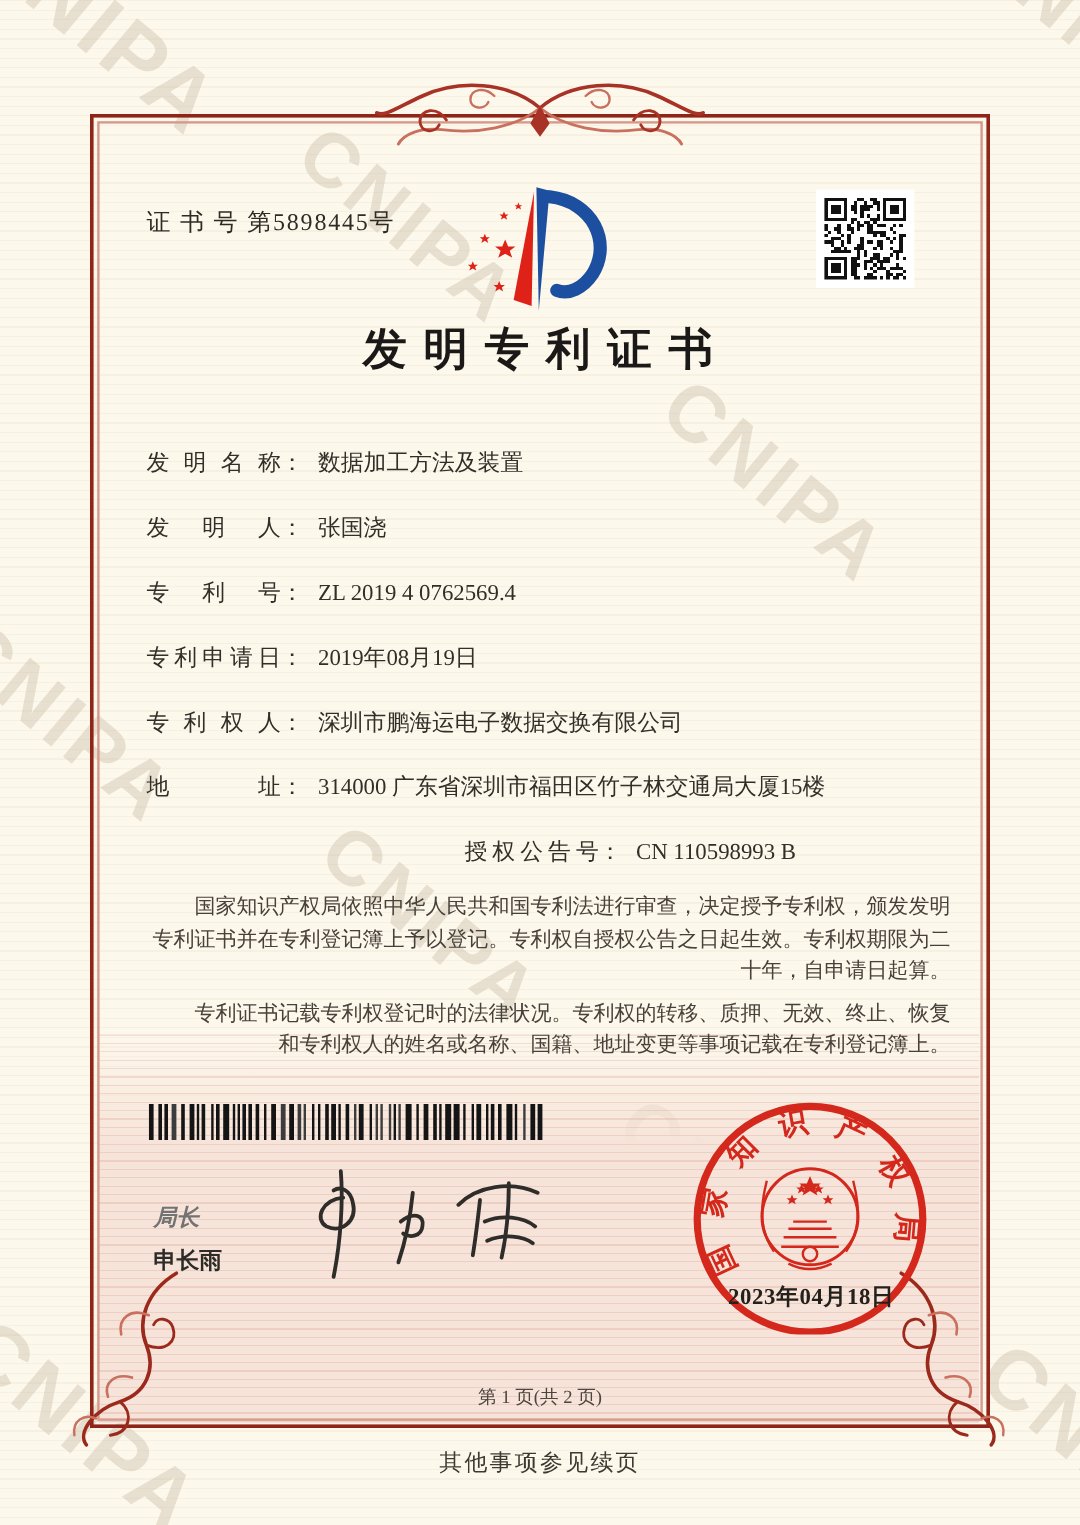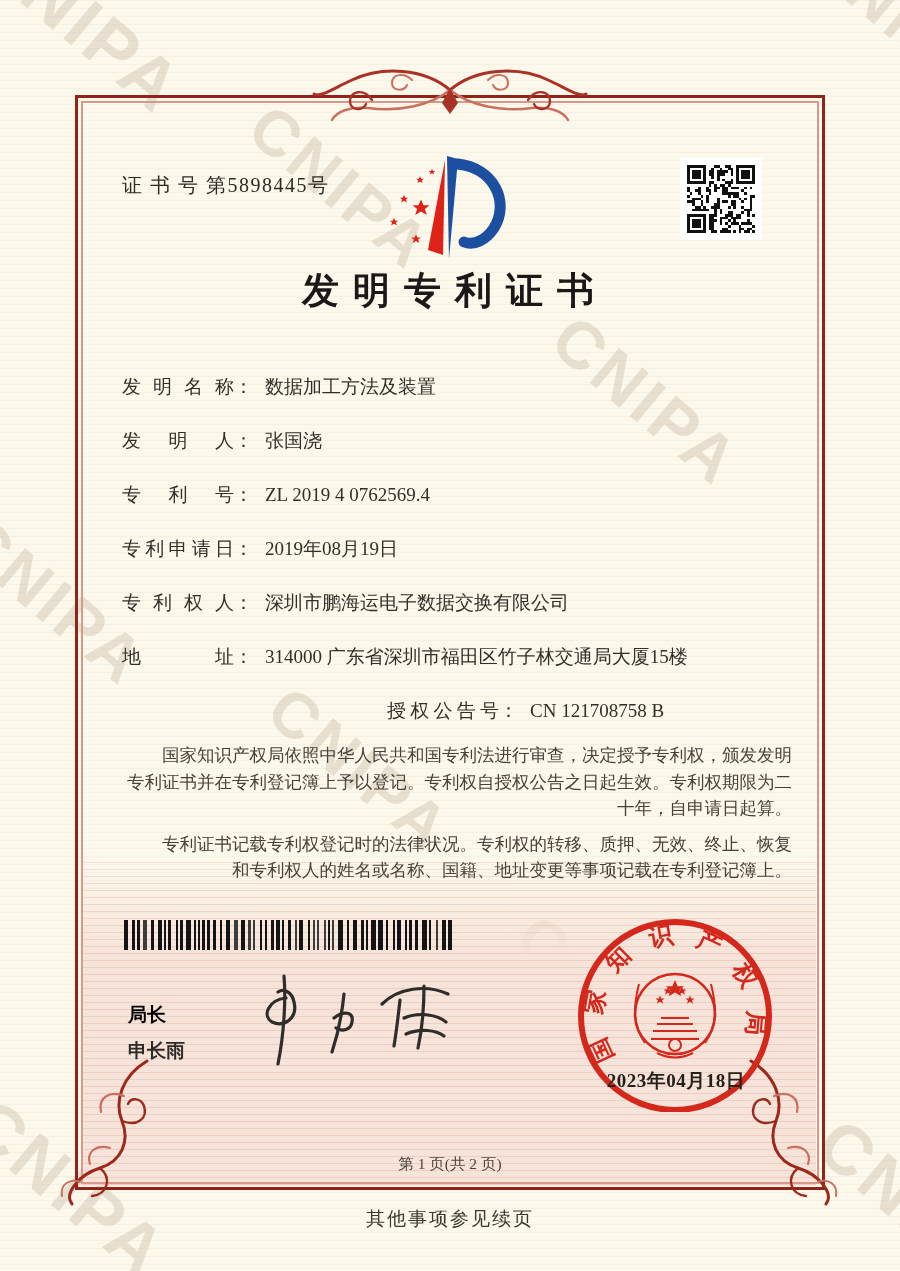--- a/index.html
+++ b/index.html
@@ -35,21 +35,21 @@
           vertical-align:top;}
   .fcolon{margin-right:12px;}
   .pair2{position:absolute;left:265px;top:0;}
   
   .paras{left:110px;top:742px;width:682px;font-size:17.5px;line-height:26.5px;color:#48413a;text-align:right;}
   .paras p{margin:0 0 9px 0;text-indent:2em;}
   
   .barcode{left:124px;top:920px;}
   
   .role{left:128px;top:1002px;font-family:"Liberation Sans",sans-serif;font-size:19px;
-        font-weight:600;color:#000000;}
+        font-weight:600;color:#737373;font-style:italic;}
   .dname{left:128px;top:1038px;font-family:"Liberation Sans",sans-serif;font-size:19px;
         font-weight:600;color:#2d2b28;}
   .sig{left:248px;top:970px;}
   
   .seal{left:575px;top:912px;}
   .seal-date{left:598px;top:1068px;width:156px;text-align:center;font-size:19px;
              font-weight:600;color:#24211d;letter-spacing:.5px;}
   
   .page-info{left:0;right:0;top:1154px;text-align:center;font-size:15.5px;color:#4c453d;}
   .note{left:0;right:0;top:1206px;text-align:center;font-size:19px;color:#3d3830;
@@ -350,21 +350,21 @@
     <span class="flabel">专利申请日</span><span class="fcolon">：</span><span>2019年08月19日</span>
   </div>
   <div class="frow">
     <span class="flabel">专利权人</span><span class="fcolon">：</span><span>深圳市鹏海运电子数据交换有限公司</span>
   </div>
   <div class="frow">
     <span class="flabel">地址</span><span class="fcolon">：</span><span>314000 广东省深圳市福田区竹子林交通局大厦15楼</span>
   </div>
   <div class="frow">
     <span class="pair2">
-      <span class="flabel">授权公告号</span><span class="fcolon">：</span><span>CN 121708758 B</span>
+      <span class="flabel">授权公告号</span><span class="fcolon">：</span><span>CN 110598993 B</span>
     </span>
   </div>
 </div>
 
 <div class="abs z3 paras">
   <p>国家知识产权局依照中华人民共和国专利法进行审查，决定授予专利权，颁发发明专利证书并在专利登记簿上予以登记。专利权自授权公告之日起生效。专利权期限为二十年，自申请日起算。</p>
   <p>专利证书记载专利权登记时的法律状况。专利权的转移、质押、无效、终止、恢复和专利权人的姓名或名称、国籍、地址变更等事项记载在专利登记簿上。</p>
 </div>
 
 <svg class="abs z3 barcode" id="barcode" width="332" height="32" viewBox="0 0 332 32">

